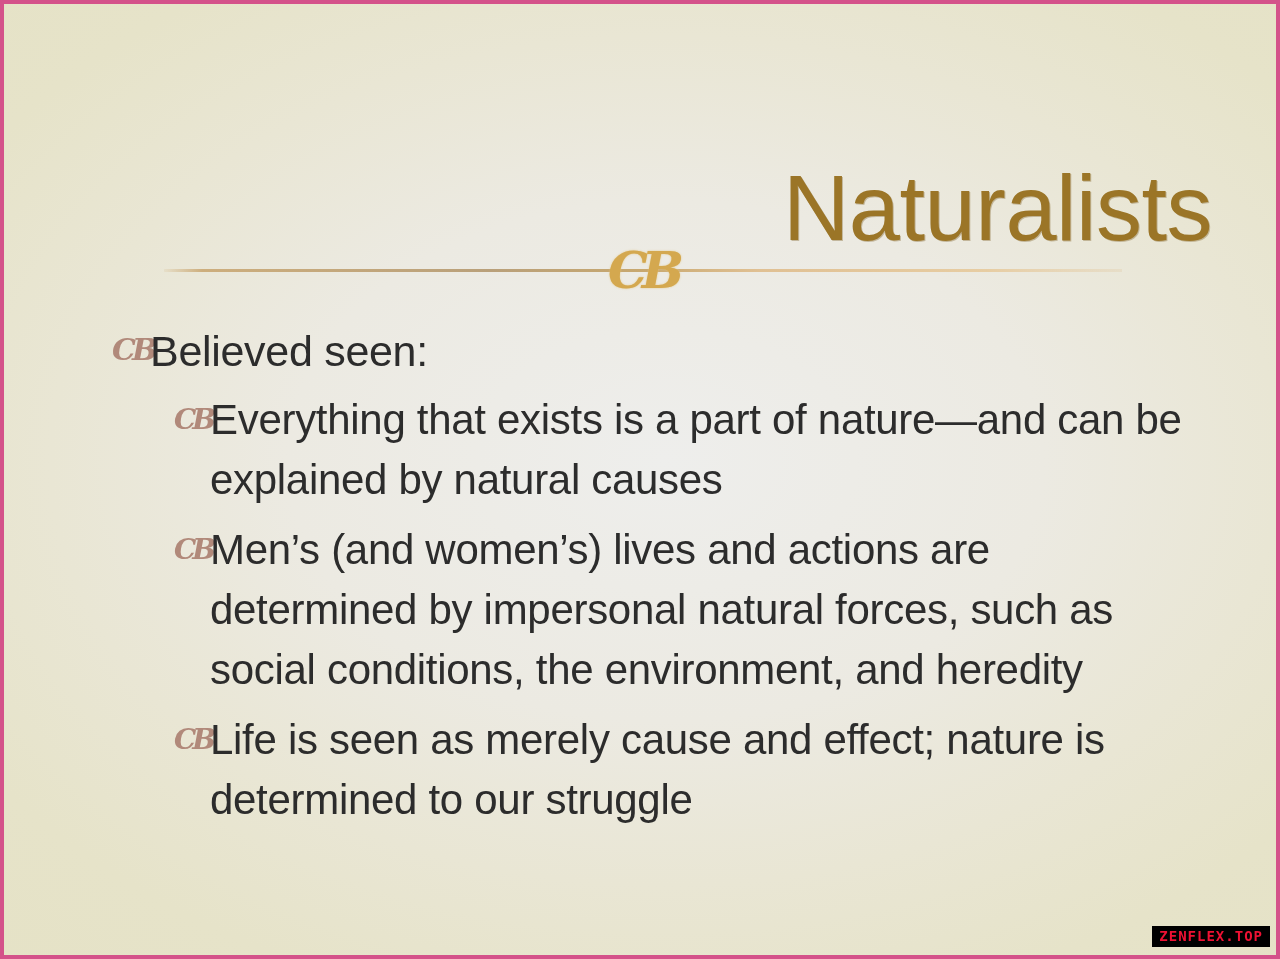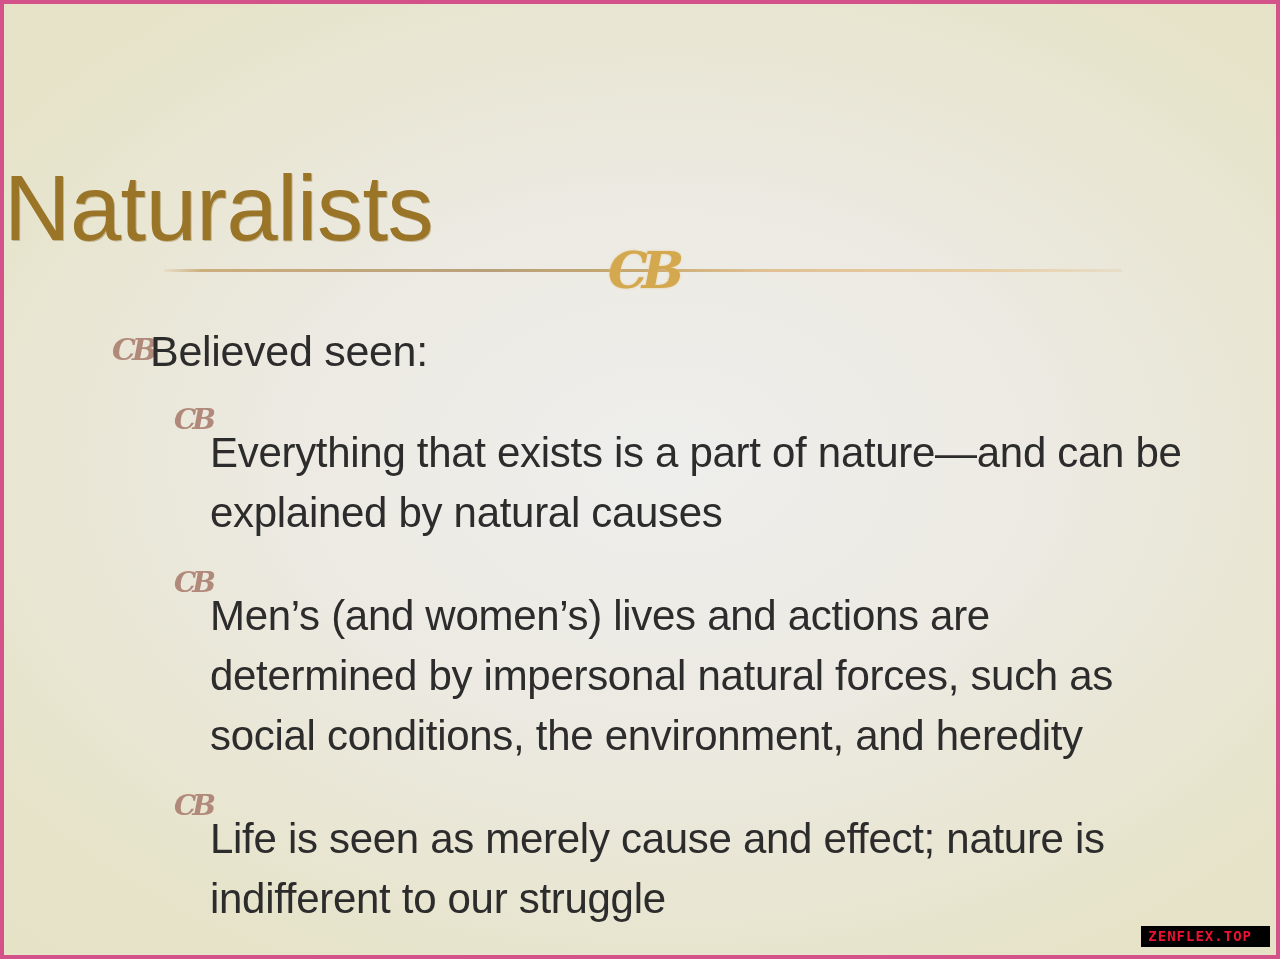--- a/index.html
+++ b/index.html
@@ -23,21 +23,22 @@
         #e5e2c6 100%);
     font-family: "Liberation Sans", sans-serif;
   }
 
   
   #title-block {
     position: absolute;
     top: 96px;
     left: 0;
     width: 1172px;
-    text-align: left;
+    text-align: right;
+    padding-left: 36px;
   }
   #slide-title {
     display: inline-block;
     font-family: "Liberation Sans", sans-serif;
     font-size: 92px;
     line-height: 1.0;
     font-weight: 400;
     letter-spacing: -0.5px;
     color: #9b7527;
     text-shadow: 1px 1px 0 rgba(120, 88, 28, 0.35);
@@ -131,35 +132,34 @@
   }
   .level2 .bullet-mark {
     font-size: 28px;
     line-height: 60px;
     width: 36px;
   }
   .level2 .bullet-text {
     font-size: 42px;
     line-height: 60px;
     letter-spacing: -0.3px;
-    margin-top: 33px;
   }
 
   
   #watermark {
     position: absolute;
     right: 6px;
     bottom: 8px;
     background: #000000;
     color: #ee1133;
     font-family: "DejaVu Sans Mono", monospace;
     font-size: 14px;
     font-weight: 700;
     letter-spacing: 1px;
-    padding: 3px 18px 3px 7px;
+    padding: 3px 7px 3px 7px;
     line-height: 15px;
   }
 </style>
 </head>
 <body>
 
 <div id="slide-root">
 
   <div id="title-block">
     <h1 id="slide-title">Naturalists</h1>
@@ -184,21 +184,21 @@
         <span class="bullet-text">Everything that exists is a part of nature—and can be explained by natural causes</span>
       </div>
 
       <div class="bullet-row level2">
         <span class="bullet-mark">CB</span>
         <span class="bullet-text">Men’s (and women’s) lives and actions are determined by impersonal natural forces, such as social conditions, the environment, and heredity</span>
       </div>
 
       <div class="bullet-row level2">
         <span class="bullet-mark">CB</span>
-        <span class="bullet-text">Life is seen as merely cause and effect; nature is indifferent to our struggle</span>
+        <span class="bullet-text">Life is seen as merely cause and effect; nature is determined to our struggle</span>
       </div>
 
     </div>
   </div>
 
   <div id="watermark">ZENFLEX.TOP</div>
 
 </div>
 
 </body></html>

